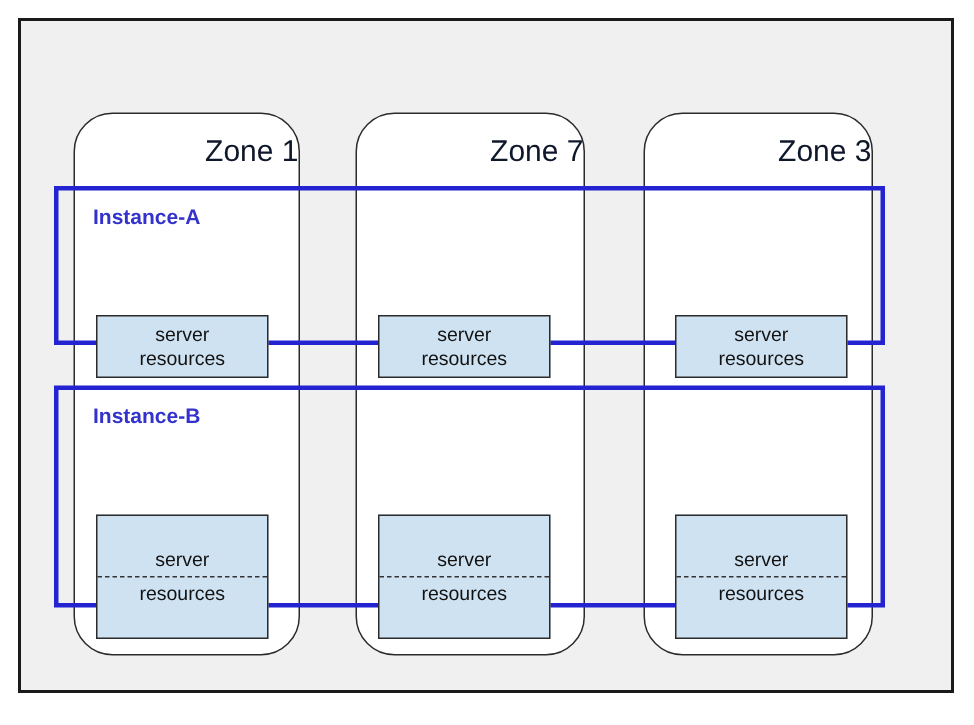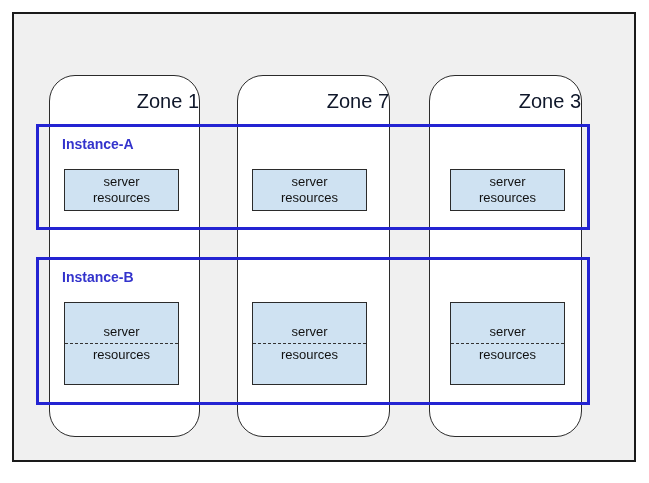--- a/index.html
+++ b/index.html
@@ -77,20 +77,21 @@
     border: 1px solid #2b2b2b;
     box-sizing: border-box;
     display: flex;
     flex-direction: column;
     align-items: center;
     justify-content: center;
     font-size: 13px;
     line-height: 16px;
     color: #111111;
     text-align: center;
+    margin-top: 41px;
   }
   .row-a { top: 155px; height: 42px; }
   .row-b { top: 288px; height: 83px; }
   .col-1 { left: 50px;  width: 115px; }
   .col-2 { left: 238px; width: 115px; }
   .col-3 { left: 436px; width: 115px; }
   .split-divider {
     width: 100%;
     border-top: 1px dashed #333333;
     margin: 3px 0;

